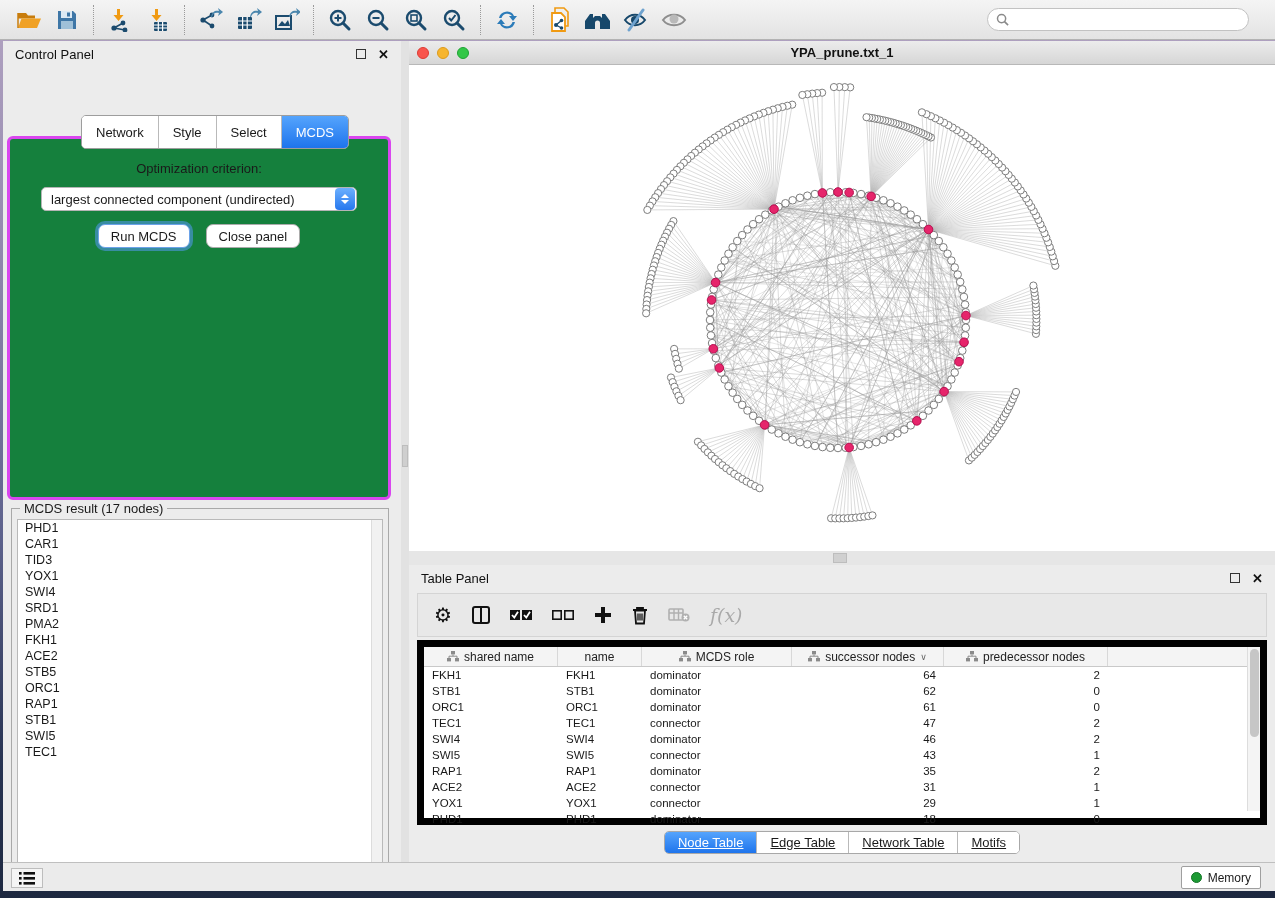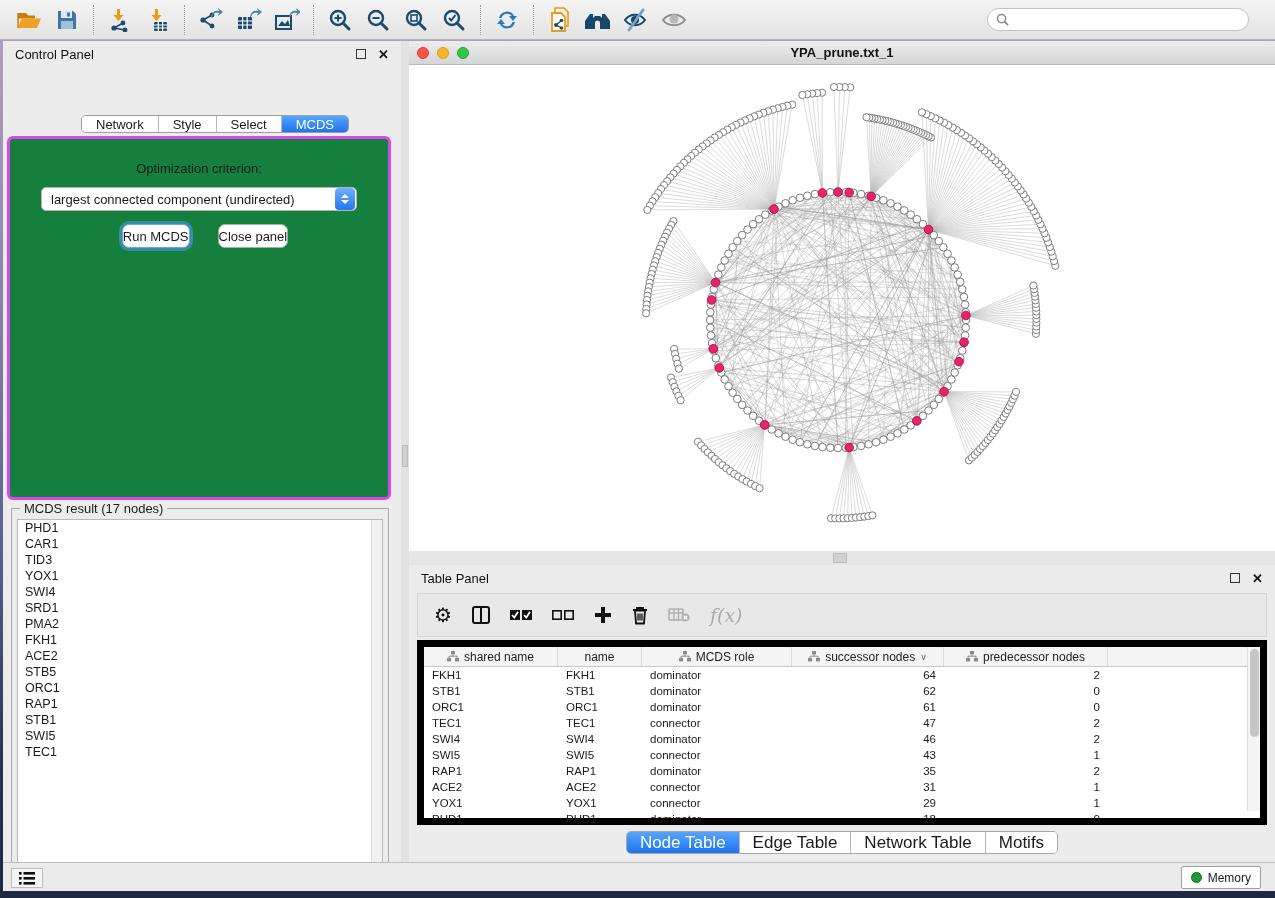--- a/index.html
+++ b/index.html
@@ -30,39 +30,39 @@
     border:1px solid #9f9f9f; border-radius:2px; display:flex; align-items:center; gap:6px; padding:0 9px; font-size:12px;margin-left:28px; }
   .memory-dot { width:11px; height:11px; border-radius:50%; background:#1d9a34; border:1px solid #127426; }
 
   
   .control-panel { position:absolute; left:3px; top:41px; width:398px; height:821px;
     background:#ececec; z-index:10; }
   .panel-titlebar { height:26px; display:flex; align-items:center; padding:0 12px; font-size:13px; color:#111; }
   .panel-title { flex:1; }
   .float-box { width:10px; height:10px; border:1.5px solid #333; margin-right:12px; }
   .close-x { font-size:13px; font-weight:bold; color:#111; line-height:1; }
-  .seg-tabs { position:absolute; left:78px; top:74px; display:flex; height:18px;
+  .seg-tabs { position:absolute; left:78px; top:74px; display:flex; height:34px;
     border:1px solid #9d9d9d; border-radius:5px; overflow:hidden; background:#fff; z-index:12; }
   .seg { padding:0 14px; display:flex; align-items:center; font-size:13px; background:#fff; border-right:1px solid #b9b9b9; }
   .seg:last-child { border-right:none; }
   .seg.sel { background:linear-gradient(#55a4fd,#1e74ec); color:#fff; }
   .cp-inner { position:absolute; left:4px; top:95px; width:384px; height:364px;
     background:#15803d; border:3px solid #d946ef; border-radius:6px; }
   .opt-label { text-align:center; margin-top:22px; font-size:13px; }
   .dropdown { margin:11px auto 0; width:316px; height:24px; background:#fff; border:1px solid #b5b5b5;
     border-radius:5px; display:flex; align-items:center; }
   .dropdown .val { flex:1; padding:0 9px; font-size:13px; white-space:nowrap; }
   .dd-stepper { width:20px; height:22px; margin-right:1px; border-radius:4px;
     background:linear-gradient(#6cb0fe,#2677ee); display:flex; flex-direction:column; align-items:center; justify-content:center; gap:2px; }
   .dd-stepper span { width:0; height:0; border-left:4px solid transparent; border-right:4px solid transparent; }
   .dd-up { border-bottom:4px solid #fff; }
   .dd-down { border-top:4px solid #fff; }
   .btn-row { display:flex; justify-content:center; gap:16px; margin-top:13px; }
-  .btn { height:24px; padding:0 0; background:#fff; border:1px solid #ababab; border-radius:7px;
-    font-size:13px; display:flex; align-items:center;margin-left:12px; }
+  .btn { height:24px; padding:0 12px; background:#fff; border:1px solid #ababab; border-radius:7px;
+    font-size:13px; display:flex; align-items:center; }
   .btn.focused { box-shadow:0 0 0 3px rgba(86,151,245,0.55); border-color:#6ba2e8; }
 
   .mcds-group { position:absolute; left:8px; top:467px; width:378px; height:371px;
     border:1px solid #a9a9a9; background:#ececec; }
   .mcds-legend { position:absolute; left:8px; top:-8px; background:#ececec; padding:0 4px; font-size:13px; }
   .mcds-list { position:absolute; left:5px; top:10px; right:5px; bottom:5px; background:#fff;
     border:1px solid #b9b9b9; overflow:hidden; }
   .mcds-scroll { position:absolute; right:0; top:0; bottom:0; width:11px; background:#f1f1f1; border-left:1px solid #dcdcdc; }
   .mcds-item { font-size:12.5px; line-height:16px; padding-left:7px; }
 
@@ -99,21 +99,21 @@
   .th .chev { font-size:9px; color:#666; }
   .tbody { position:relative; }
   .trow { display:flex; height:16px; }
   .td { font-size:11.5px; line-height:16px; padding:0 8px; white-space:nowrap; overflow:hidden; }
   .td.num { text-align:right; }
   .tv-scroll { position:absolute; right:0; top:0; width:13px; height:164px; background:#f4f4f4; border-left:1px solid #ddd; }
   .tv-thumb { position:absolute; left:2px; top:2px; width:9px; height:88px; background:#c6c6c6; border-radius:5px; }
 
   .bottom-tabs { position:absolute; left:0; right:0; top:266px; display:flex; justify-content:center; }
   .bt-group { display:flex; height:23px; border:1px solid #a8a8a8; border-radius:5px; overflow:hidden; background:#fff; }
-  .bt { padding:8px 13px; display:flex; align-items:center; font-size:17px; border-right:1px solid #b9b9b9; background:#fff; }
+  .bt { padding:8px 13px; display:flex; align-items:center; font-size:13px; border-right:1px solid #b9b9b9; background:#fff;text-decoration:underline; }
   .bt:last-child { border-right:none; }
   .bt.sel { background:linear-gradient(#55a4fd,#1e74ec); color:#fff; }
 </style>
 </head>
 <body>
 
 <div class="toolbar">
   <div class="tbtn">
     <svg width="26" height="22" viewBox="0 0 26 22">
         <path d="M2 4 h8 l2 2.5 h7 v3 H2 Z" fill="#c87c0c"></path>

